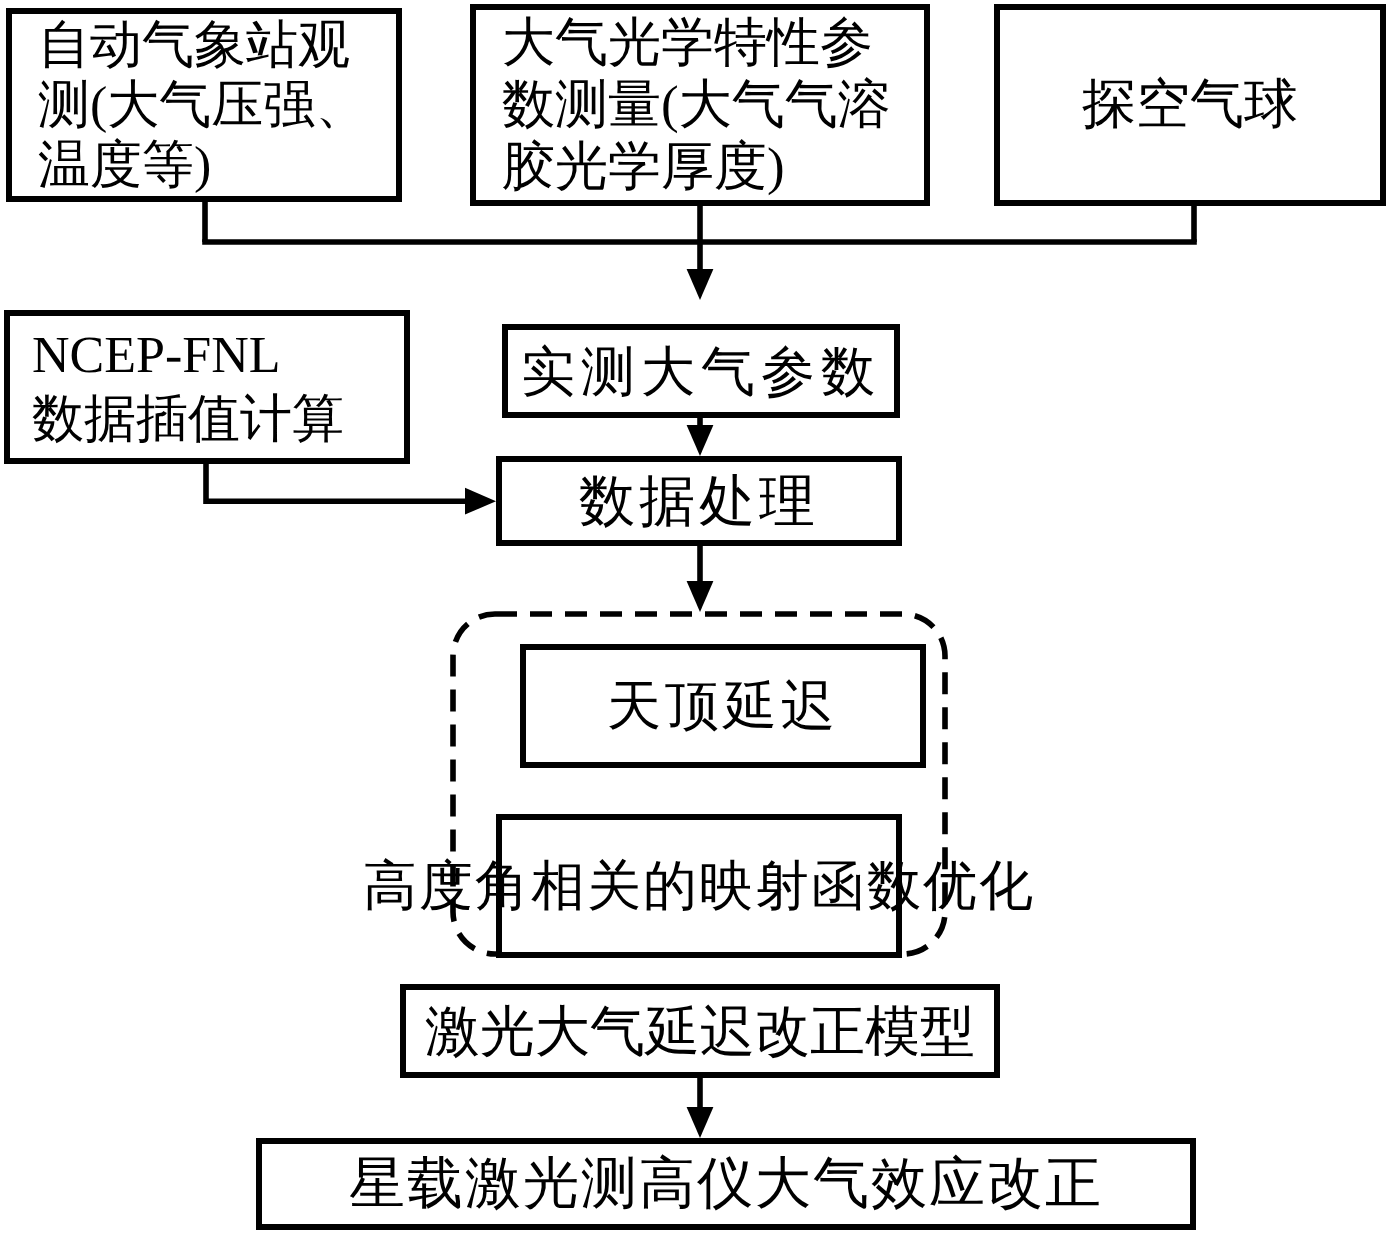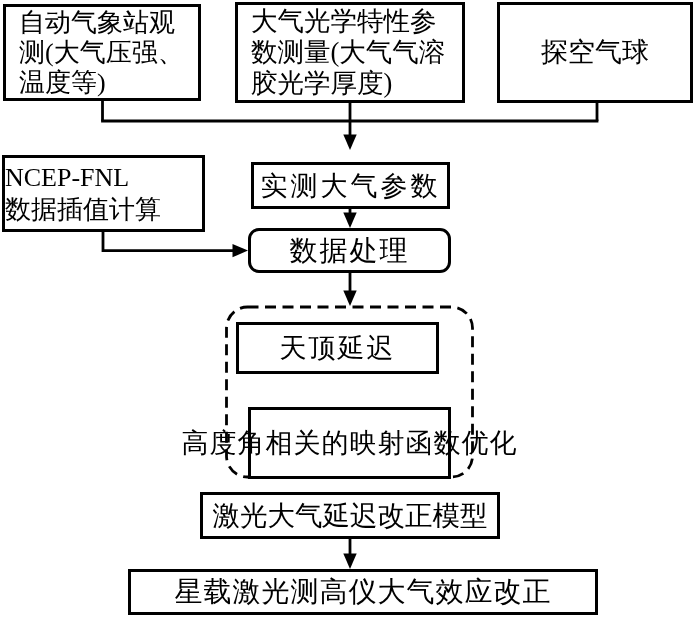--- a/index.html
+++ b/index.html
@@ -27,23 +27,23 @@
     align-items:center; justify-content:center;
     text-align:center;
   }
   .leftpad { display:flex; flex-direction:column; justify-content:center; }
   .box div { white-space:nowrap; }
 
   #node-station  { left:3px;   top:4px;   width:198px; height:97px;  font-size:26px;  line-height:30px; padding-left:13px; }
   #node-optical  { left:235px; top:2px;   width:230px; height:101px; font-size:26.5px;line-height:31px; padding-left:13px; }
   #node-balloon  { left:497px; top:2px;   width:196px; height:101px; font-size:27px;  line-height:33px; }
   #node-measured { left:251px; top:162px; width:199px; height:47px;  font-size:27px;  letter-spacing:3px; }
-  #node-ncep     { left:2px;   top:155px; width:203px; height:77px;  font-size:26px;  line-height:32px; }
-  #node-process  { left:248px; top:228px; width:203px; height:45px;  font-size:28px;  letter-spacing:2px;border-radius:11px; }
-  #node-zenith   { left:236px; top:322px; width:203px; height:52px;  font-size:27px;  letter-spacing:2px; }
+  #node-ncep     { left:2px;   top:155px; width:203px; height:77px;  font-size:26px;  line-height:32px; padding-left:11px; }
+  #node-process  { left:248px; top:228px; width:203px; height:45px;  font-size:28px;  letter-spacing:2px; }
+  #node-zenith   { left:260px; top:322px; width:203px; height:62px;  font-size:27px;  letter-spacing:2px; }
   #node-mapping  { left:248px; top:407px; width:203px; height:72px;  font-size:27px;  line-height:33px; letter-spacing:1px;text-align:right; }
   #node-model    { left:200px; top:492px; width:300px; height:47px;  font-size:27.5px; }
   #node-final    { left:128px; top:569px; width:470px; height:46px;  font-size:28px;  letter-spacing:1px; }
 </style>
 </head>
 <body>
 
 <div id="stage">
 
   <svg id="wires" viewBox="0 0 700 618" xmlns="http://www.w3.org/2000/svg">

